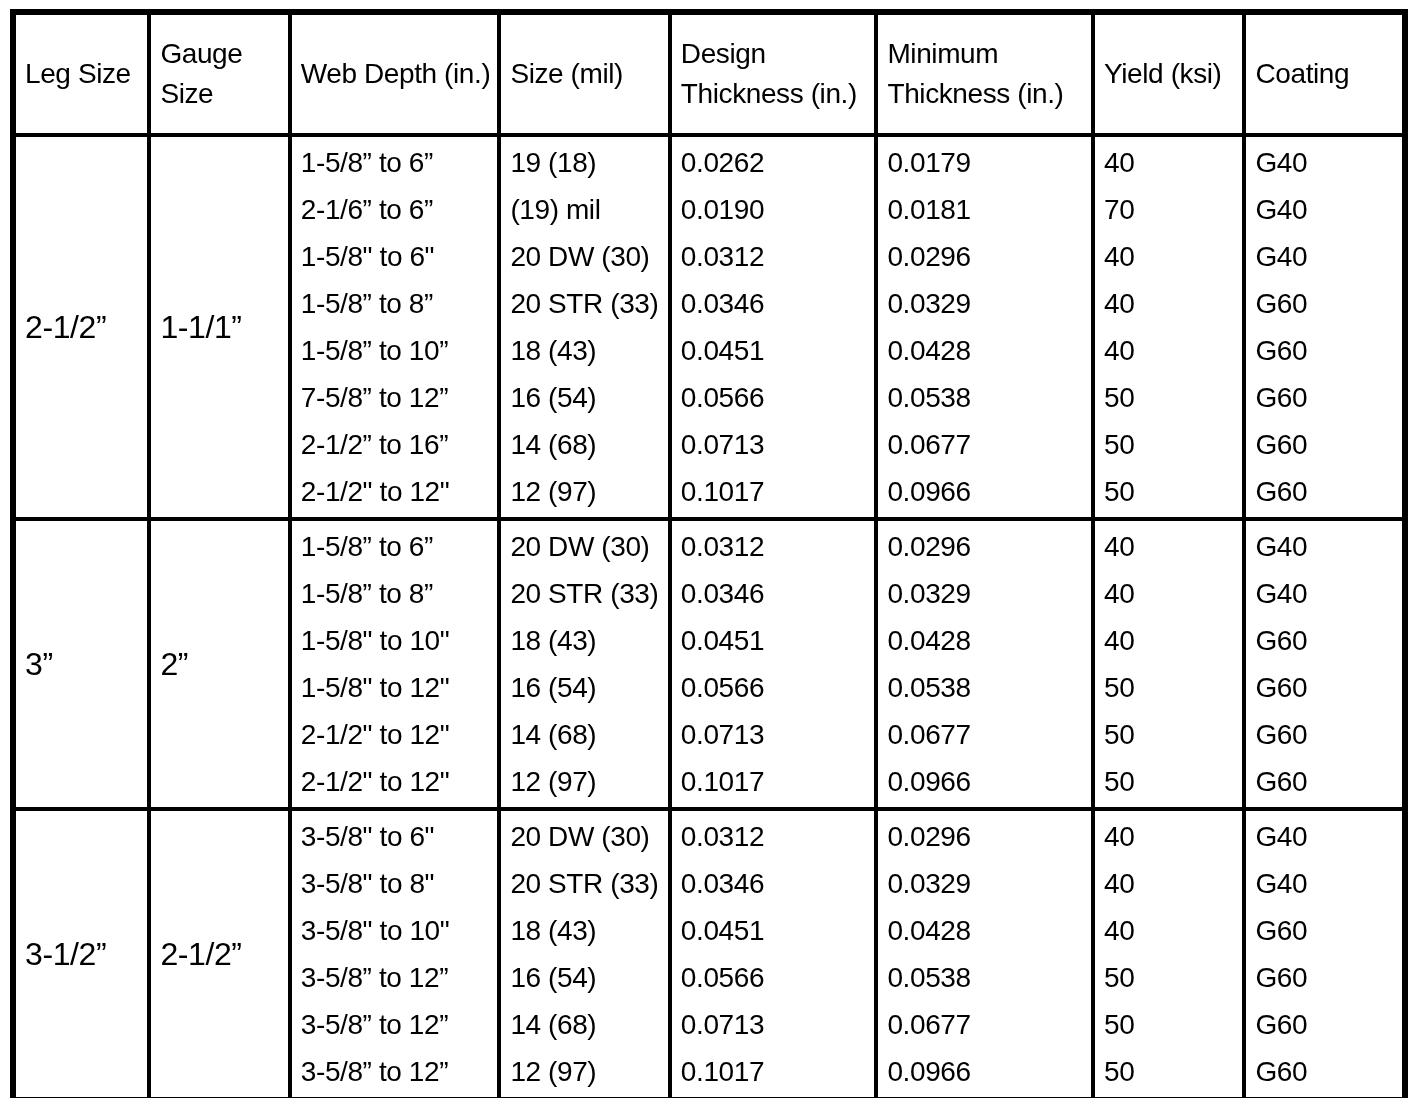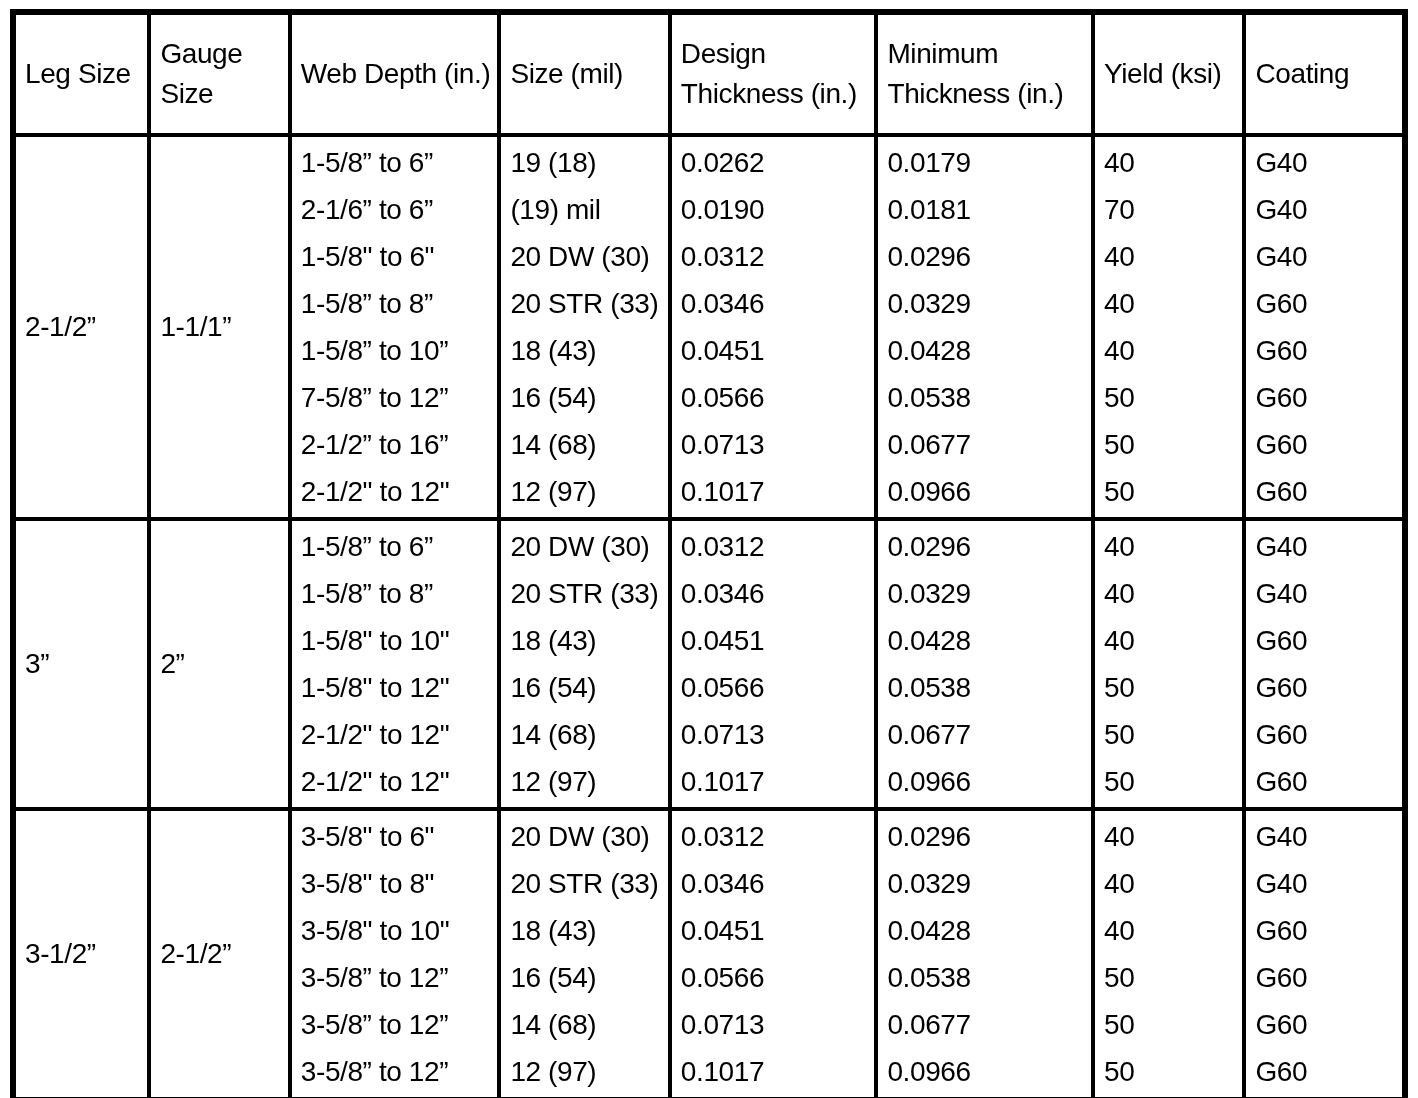--- a/index.html
+++ b/index.html
@@ -28,21 +28,21 @@
     font-weight: normal;
     letter-spacing: -0.4px;
   }
   .spec-table th {
     height: 118px;
     font-size: 28px;
     line-height: 40px;
     white-space: pre-line; 
   }
   .spec-table td.cell-single {
-    font-size: 28px;
+    font-size: 32px;
     white-space: nowrap;
   }
   .spec-table td.cell-lines {
     padding-top: 2px;
     padding-bottom: 2px;
   }
   .spec-table .line {
     font-size: 28px;
     line-height: 47px;
     white-space: nowrap;

